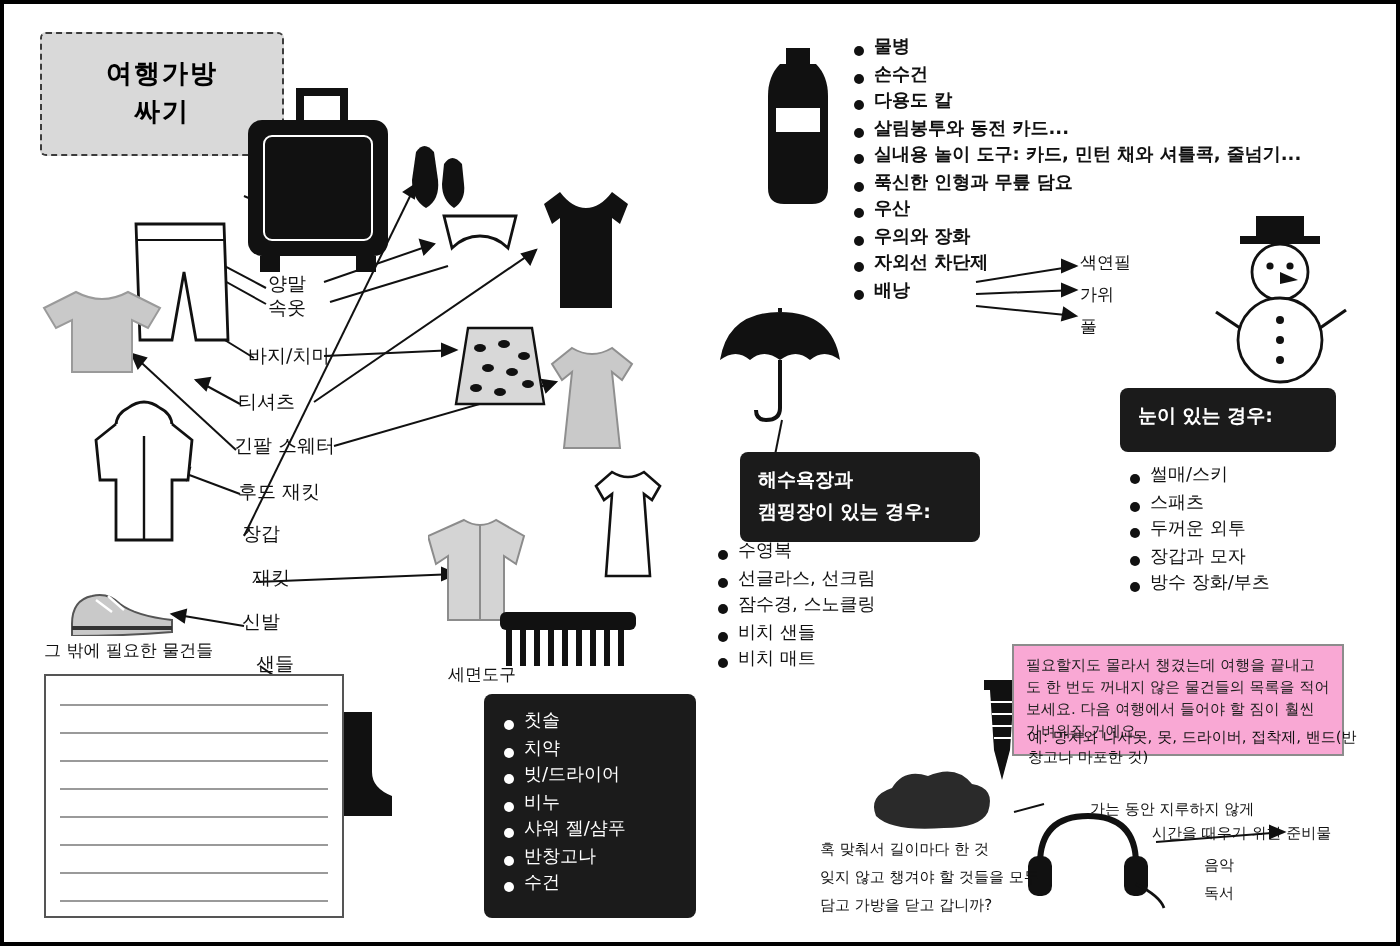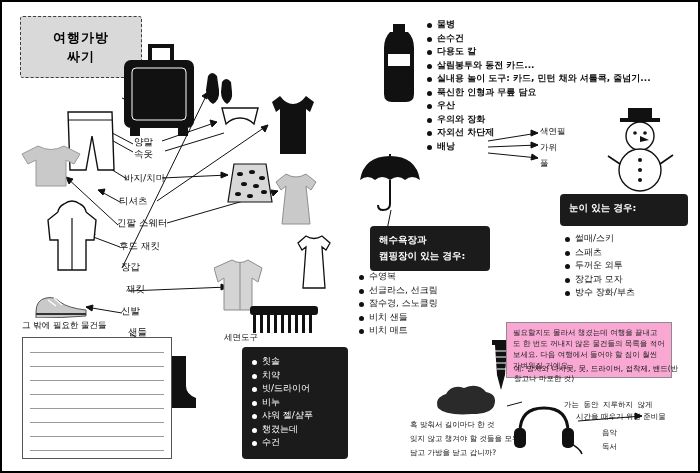--- a/index.html
+++ b/index.html
@@ -409,21 +409,21 @@
       <li>배낭</li>
     </ul>
   </div>
 
   <div class="node" style="left:538px; top:124px; width:60px;">
     <div class="label sm">색연필</div>
     <div class="label sm" style="margin-top:4px;">가위</div>
     <div class="label sm" style="margin-top:4px;">풀</div>
   </div>
 
-  <div class="node darkpanel" style="left:558px; top:192px; width:128px;">
+  <div class="node darkpanel" style="left:558px; top:192px; width:108px;">
     <div class="hd">눈이 있는 경우:</div>
   </div>
   <div class="node" style="left:562px; top:230px; width:110px;">
     <ul class="blist">
       <li>썰매/스키</li>
       <li>스패츠</li>
       <li>두꺼운 외투</li>
       <li>장갑과 모자</li>
       <li>방수 장화/부츠</li>
     </ul>
@@ -444,32 +444,32 @@
   </div>
 
   <div class="node label sm" style="left:222px; top:330px;">세면도구</div>
   <div class="node darkpanel" style="left:240px; top:345px; width:106px; height:112px;">
     <ul class="blist white">
       <li>칫솔</li>
       <li>치약</li>
       <li>빗/드라이어</li>
       <li>비누</li>
       <li>샤워 젤/샴푸</li>
-      <li>챙겼는데</li>
+      <li>반창고나</li>
       <li>수건</li>
     </ul>
   </div>
 
   <div class="node graynote" style="left:504px; top:320px; width:166px;">
     <span>필요할지도 몰라서 챙겼는데 여행을 끝내고도 한 번도 꺼내지 않은 물건들의 목록을 적어 보세요. 다음 여행에서 들어야 할 짐이 훨씬 가벼워질 거예요.</span>
   </div>
   <div class="node label xs" style="left:512px; top:362px; width:168px;">예: 망치와 나사못, 못, 드라이버, 접착제, 밴드(반창고나 마포한 것)</div>
 
   <div class="node label xs" style="left:408px; top:418px; width:110px;">혹 맞춰서 길이마다 한 것</div>
   <div class="node label xs" style="left:408px; top:432px; width:118px;">잊지 않고 챙겨야 할 것들을 모두</div>
   <div class="node label xs" style="left:408px; top:446px; width:118px;">담고 가방을 닫고 갑니까?</div>
 
-  <div class="node label xs" style="left:562px; top:398px; width:116px;font-family:Liberation Mono, monospace;">가는 동안 지루하지 않게</div>
+  <div class="node label xs" style="left:543px; top:398px; width:116px;">가는 동안 지루하지 않게</div>
   <div class="node label xs" style="left:574px; top:410px; width:116px;">시간을 때우기 위한 준비물</div>
   <div class="node label xs" style="left:600px; top:426px;">음악</div>
   <div class="node label xs" style="left:600px; top:440px;">독서</div>
 
 </div>
 
 </body></html>

